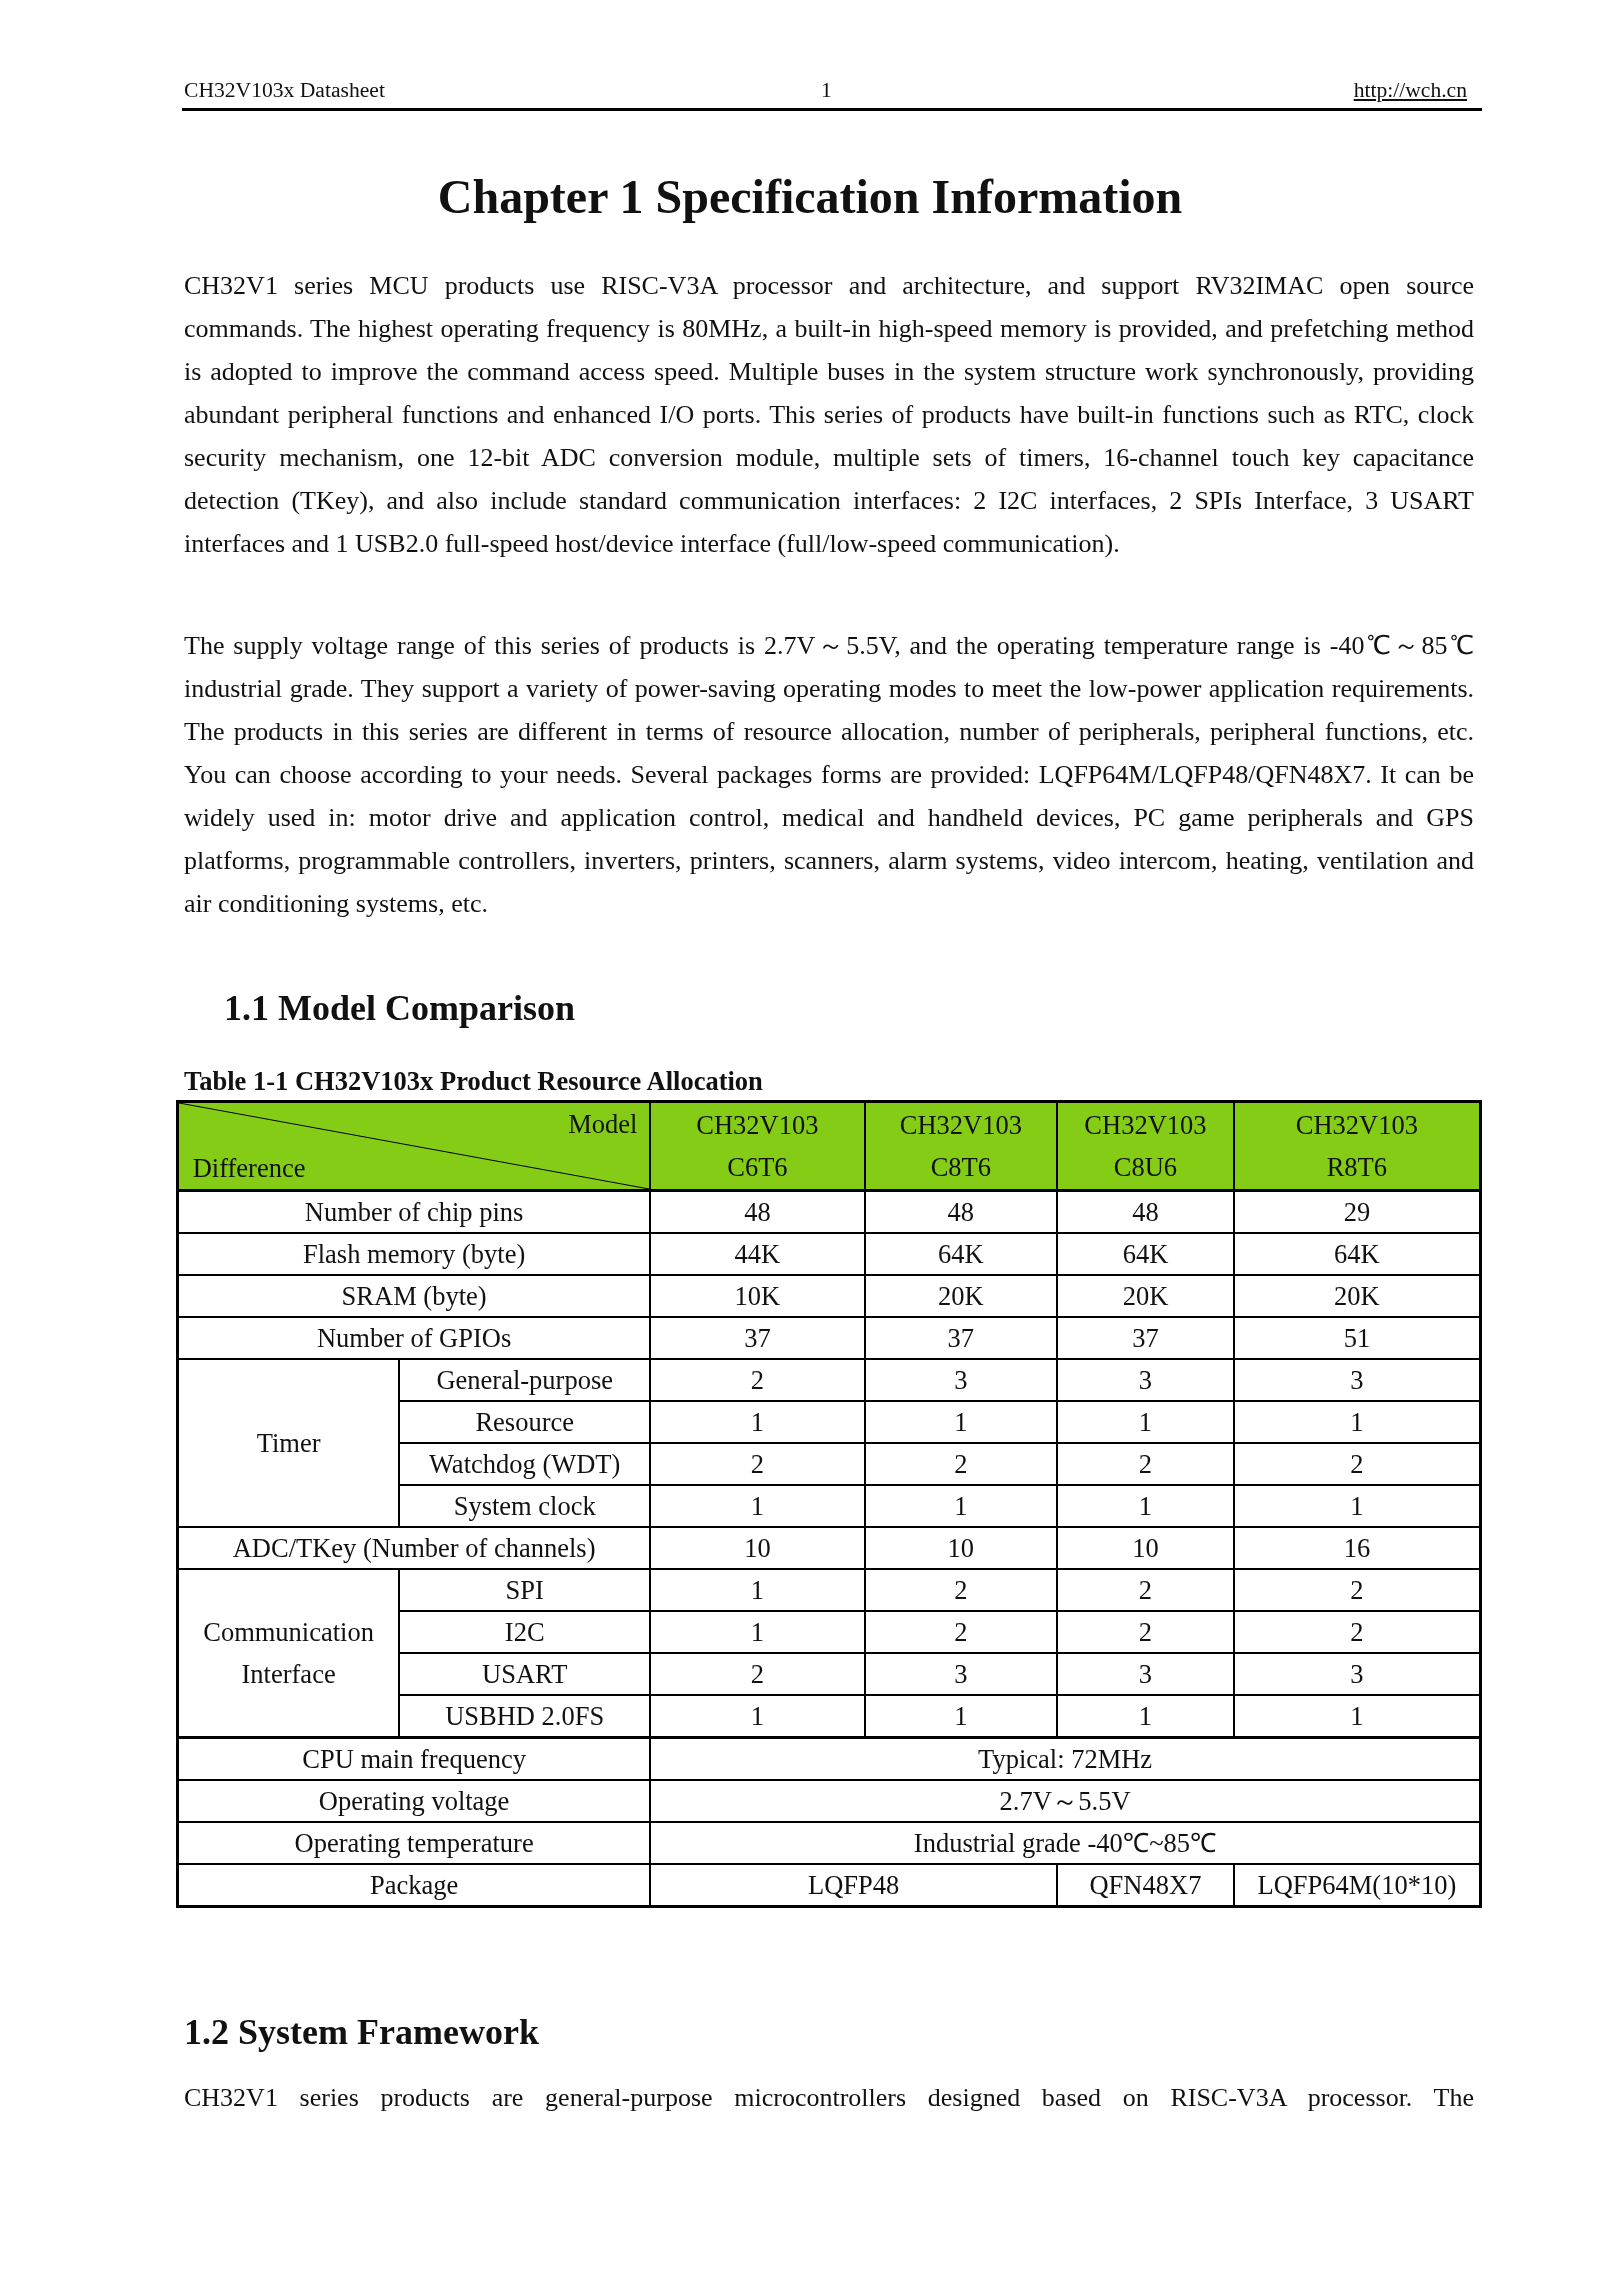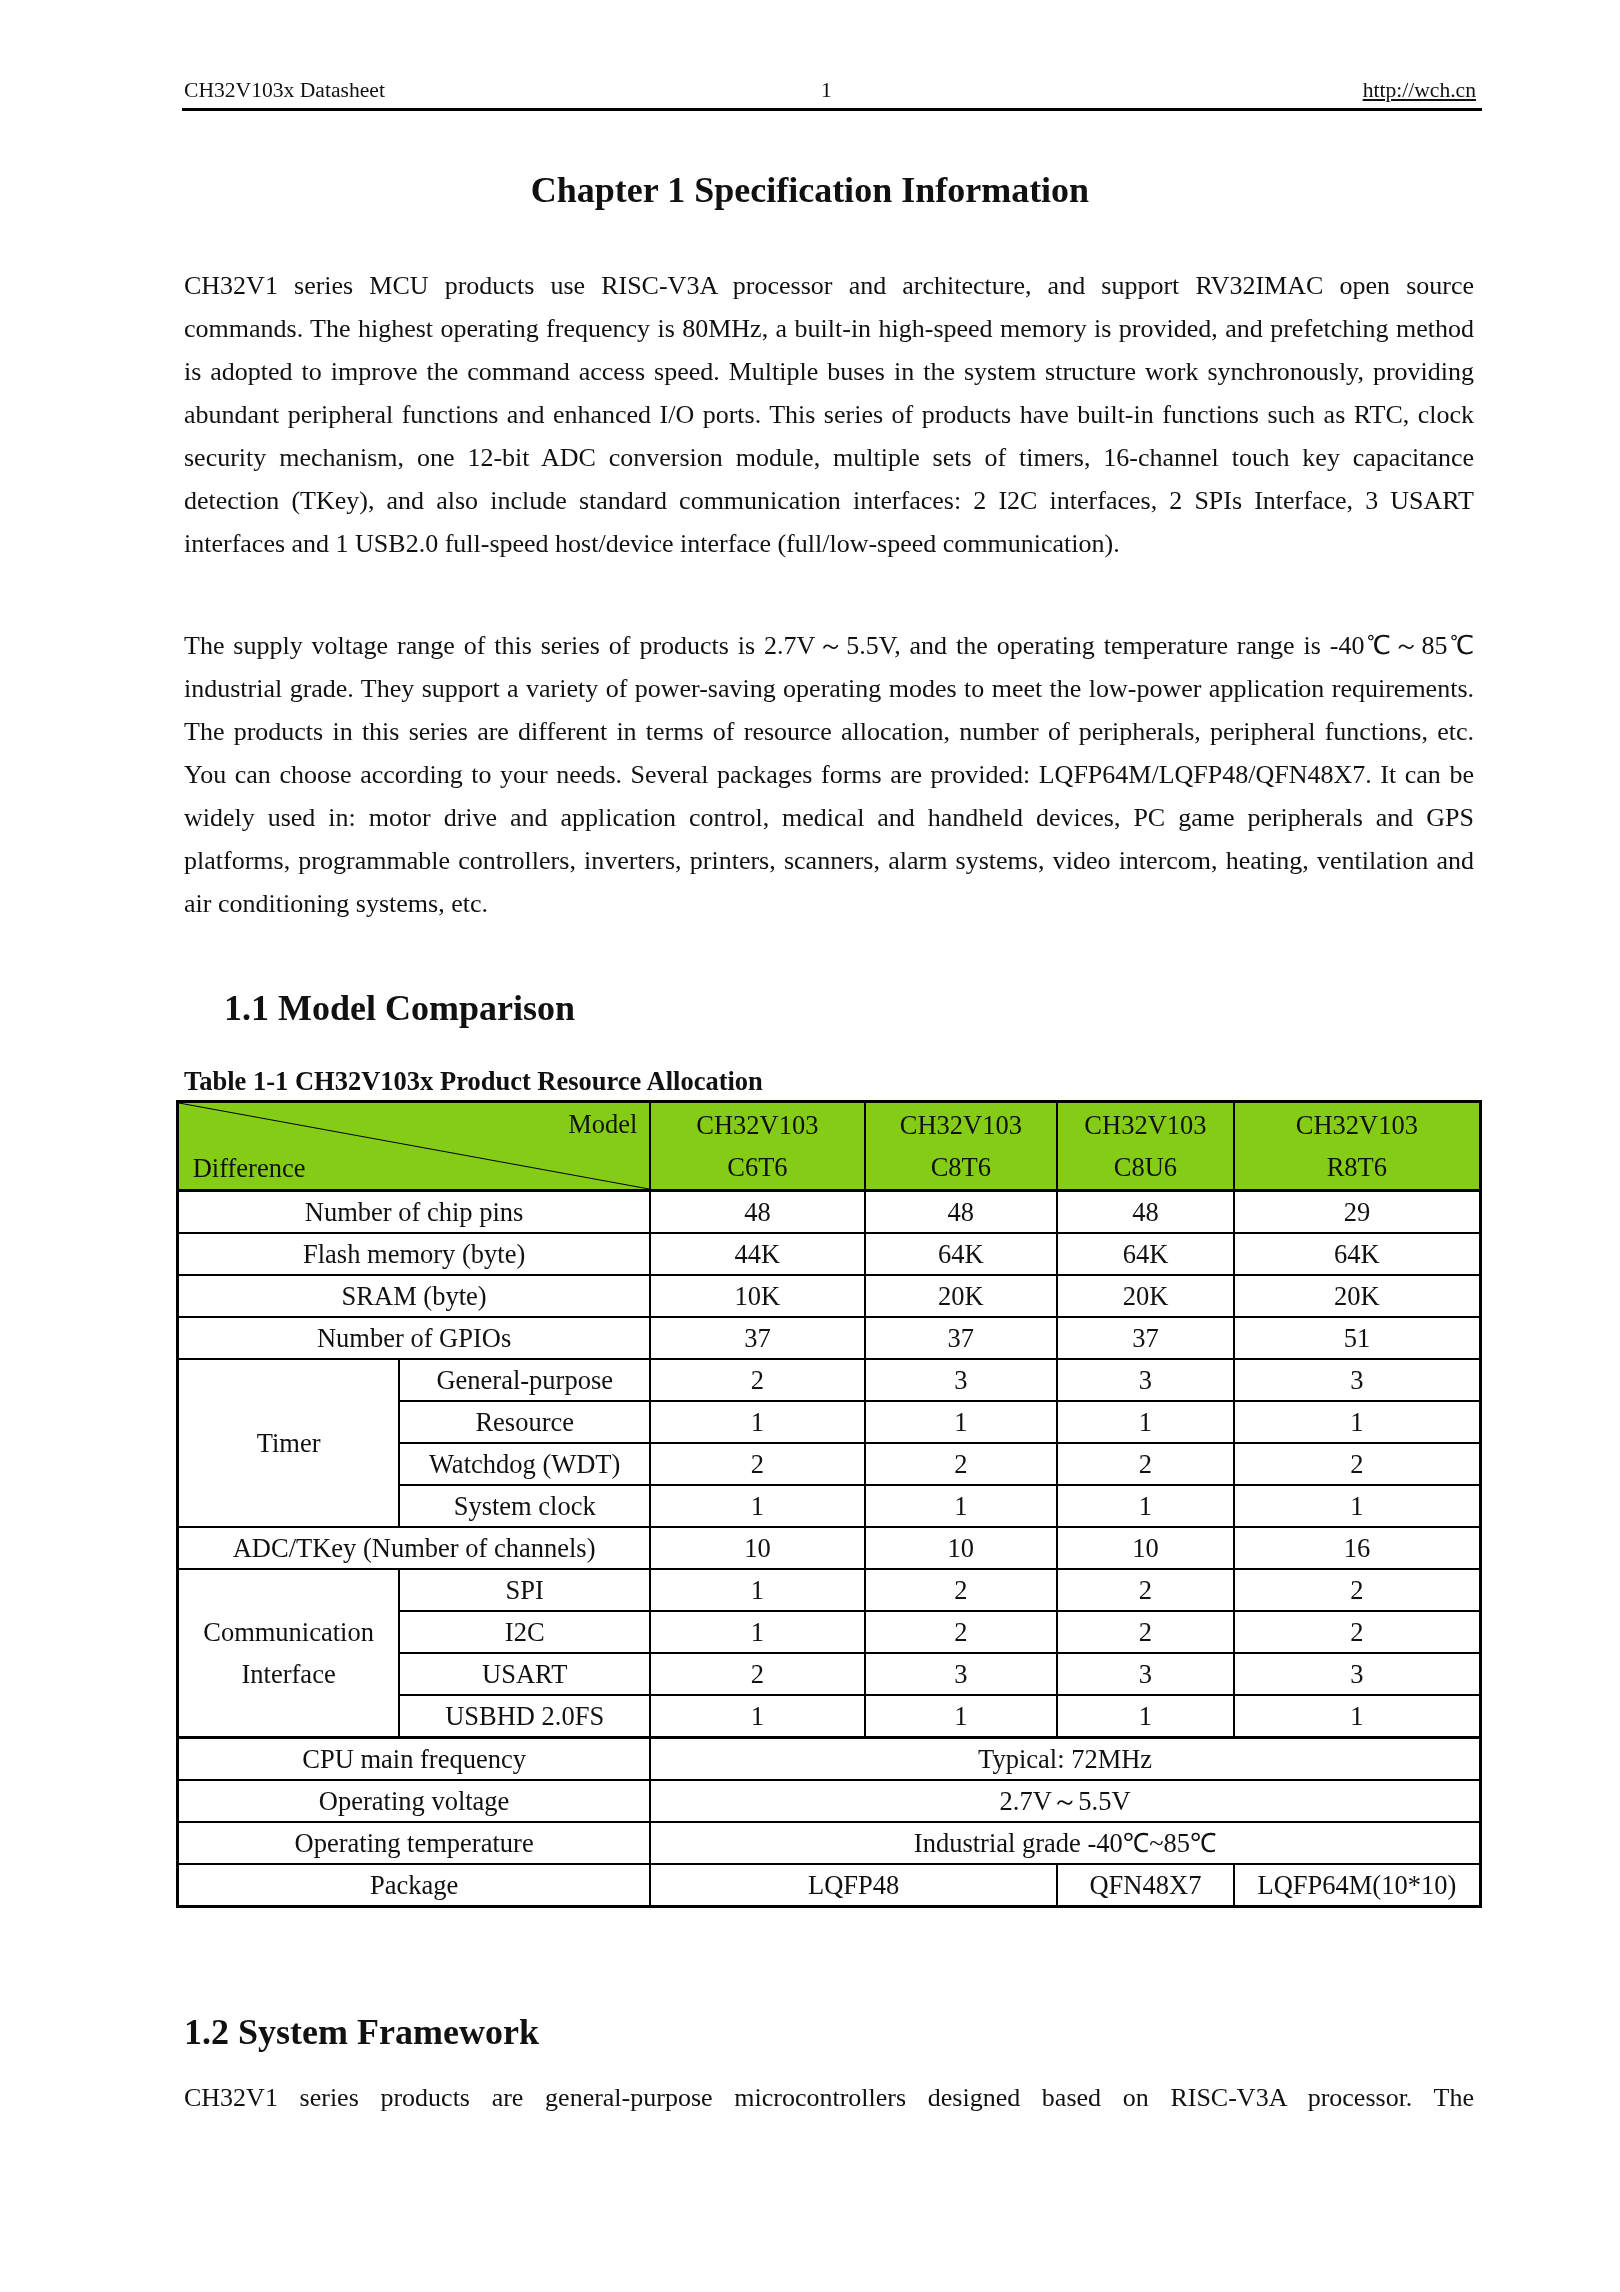--- a/index.html
+++ b/index.html
@@ -1,22 +1,22 @@
 <!DOCTYPE html>
 <html><head>
 <meta charset="utf-8">
 <style>
   html, body { margin: 0; padding: 0; background: #ffffff; }
   body { width: 1620px; height: 2293px; position: relative; font-family: "Liberation Serif", serif; color: #111; }
   .header { position: absolute; left: 184px; top: 78px; width: 1296px; height: 29px; font-size: 21.6px; }
   .header .left { position: absolute; left: 0; top: 0; }
   .header .center { position: absolute; left: 637px; top: 0; }
-  .header .right { position: absolute; right: 4px; top: 0; text-decoration: underline; }
+  .header .right { position: absolute; right: 13px; top: 0; text-decoration: underline; }
   .header-rule { position: absolute; left: 182px; top: 108px; width: 1300px; height: 2.9px; background: #000; }
-  h1 { position: absolute; left: 0; width: 1620px; top: 169px; margin: 0; text-align: center; font-size: 36px; font-weight: bold; }
+  h1 { position: absolute; left: 0; width: 1620px; top: 169px; margin: 0; text-align: center; font-size: 48px; font-weight: bold; }
   .para { position: absolute; left: 184px; width: 1290px; margin: 0; font-size: 26px; line-height: 43px; text-align: justify; text-align-last: left; }
   h2 { position: absolute; left: 184px; margin: 0; font-size: 36px; font-weight: bold; }
   .caption { position: absolute; left: 184px; top: 1066px; margin: 0; font-size: 26.5px; font-weight: bold; }
   table.res { position: absolute; left: 176px; top: 1100px; width: 1306px; border-collapse: collapse; font-size: 26.5px; border: 3.9px solid #000; }
   table.res td { border: 2px solid #000; text-align: center; height: 40px; padding: 0; line-height: 40px; }
   table.res tr.head td { background: #84cc16; height: 86px; line-height: 42px; border-bottom: 3.9px solid #000; }
   .diag { position: relative; height: 86px; }
   .diag svg { position: absolute; left: 0; top: 0; width: 100%; height: 100%; }
   .diag .model { position: absolute; right: 11.8px; top: 0; }
   .diag .diff { position: absolute; left: 13.7px; bottom: 0; }

